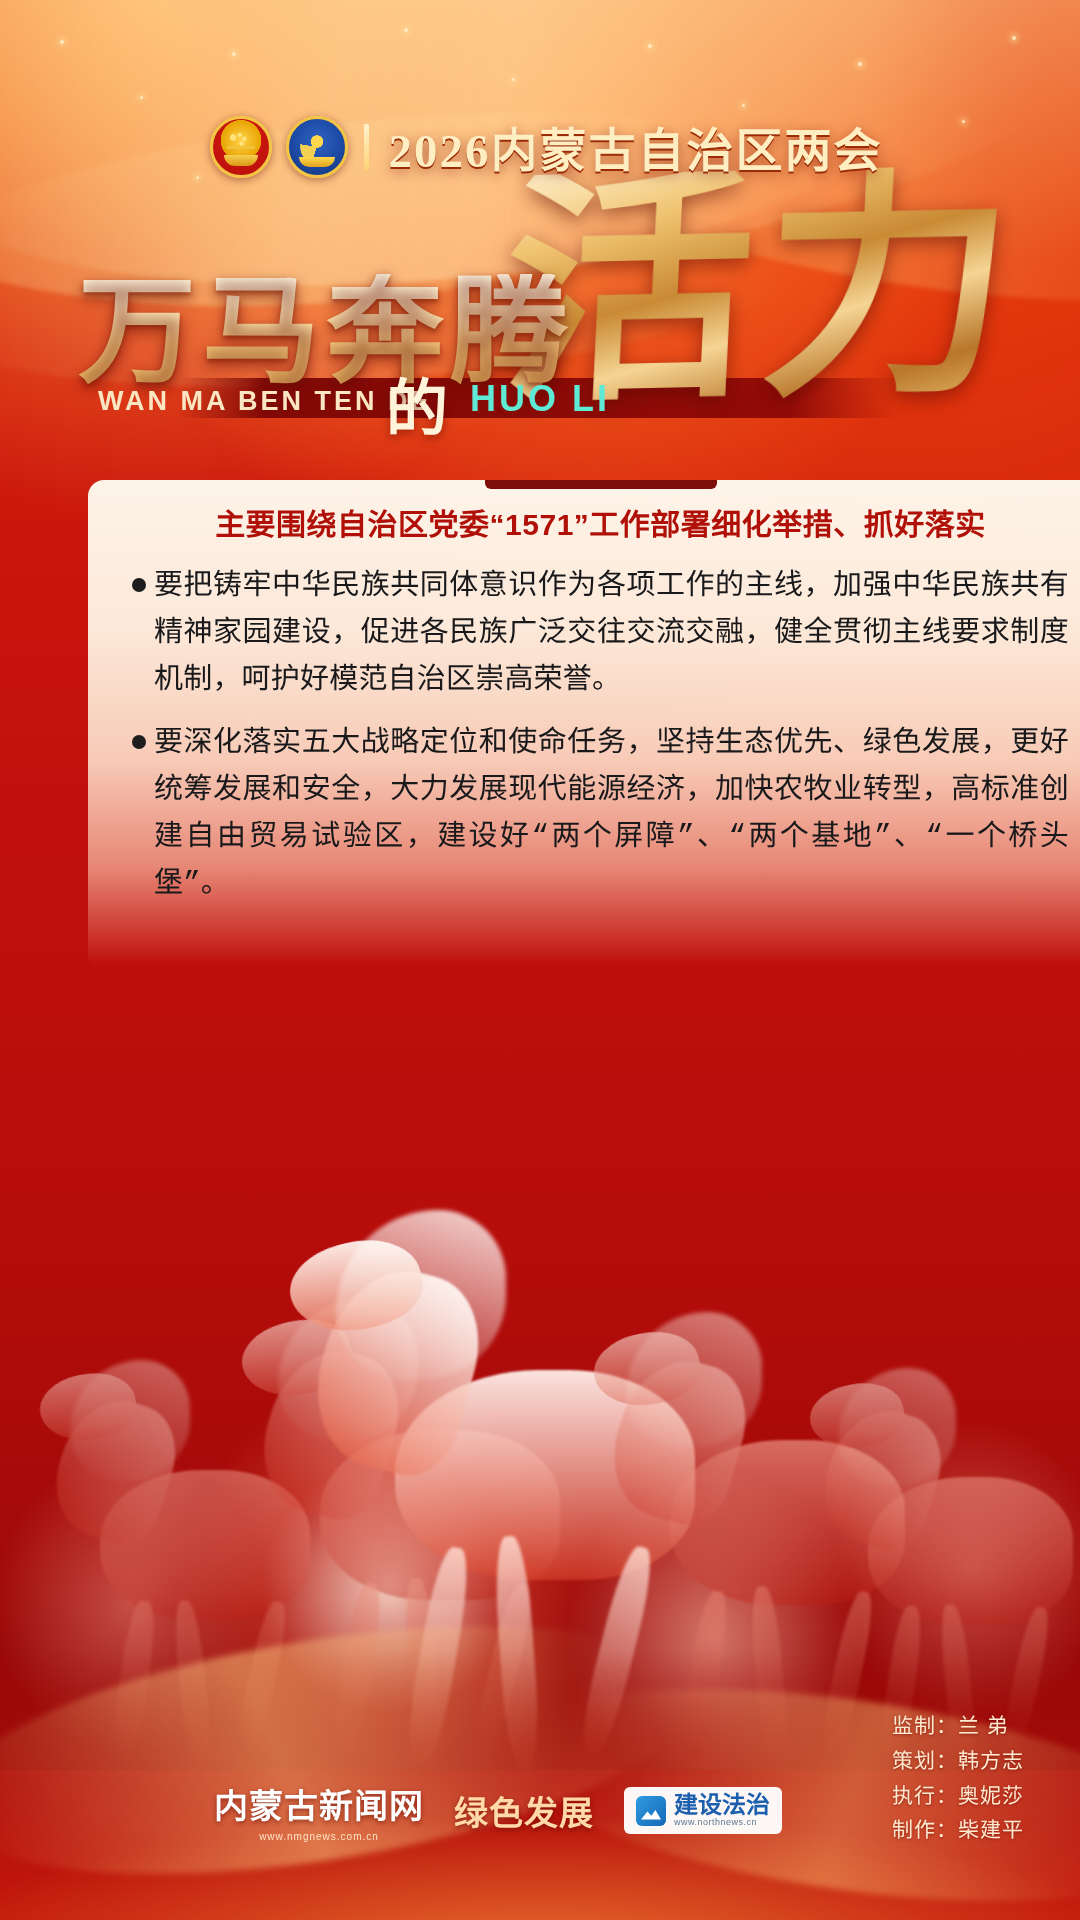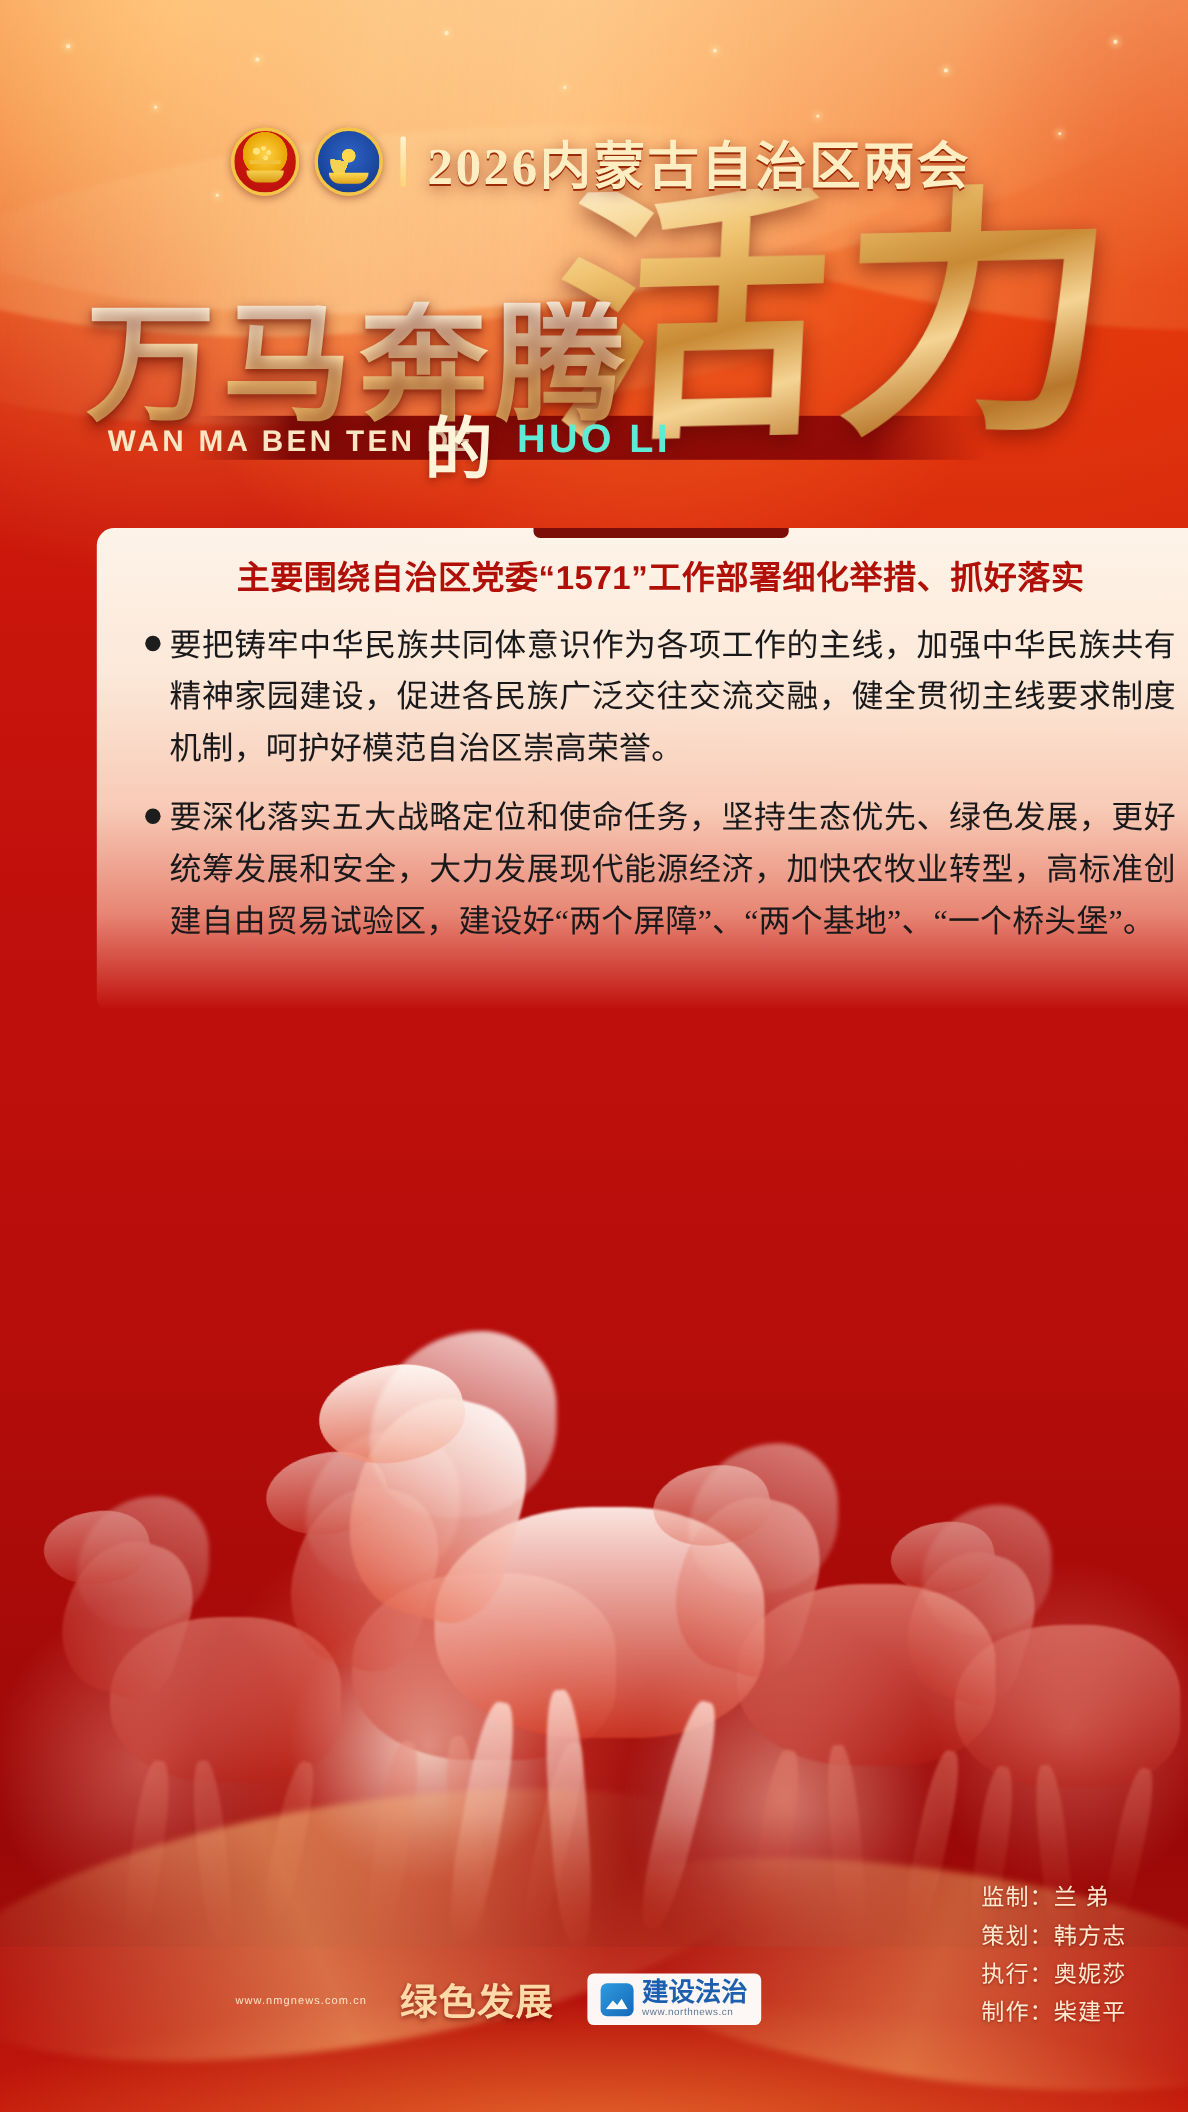--- a/index.html
+++ b/index.html
@@ -342,21 +342,21 @@
     border-radius: 50%;
     background: #1d1d1d;
     margin-top: 14px;
     margin-right: 8px;
   }
   .bullet-text {
     font-size: 29px;
     line-height: 1.62;
     color: #19191b;
     text-align: justify;
-    font-family: Liberation Serif, serif;
+    font-family: Liberation Mono, monospace;
     letter-spacing: .2px;
   }
 
   
   .footer-glow {
     position: absolute;
     left: 0; right: 0; bottom: 0;
     height: 270px;
     background:
       radial-gradient(ellipse 80% 70% at 50% 110%, rgba(255,170,70,.55), rgba(200,20,10,0) 70%),
@@ -588,20 +588,21 @@
     </li>
   </ul>
 </div>
 
 <div class="footer-glow"></div>
 <div class="footer-ribbon"></div>
 <div class="footer-ribbon2"></div>
 
 <div class="logos">
   <div class="logo">
+    <span class="logo-main">内蒙古新闻网</span>
     <span class="logo-sub">www.nmgnews.com.cn</span>
   </div>
   <div class="logo">
     <span class="logo-main logo-accent">绿色发展</span>
   </div>
   <div class="logo-zbf">
     <span class="mark"></span>
     <span class="zbf-text">
       <span class="zbf-cn">建设法治</span>
       <span class="zbf-en">www.northnews.cn</span>

